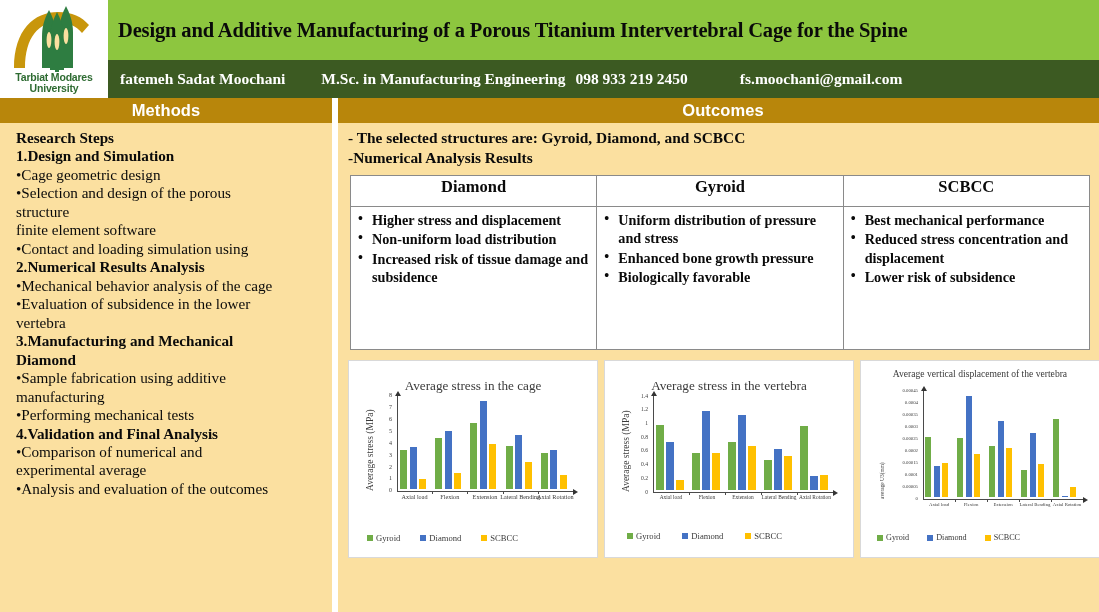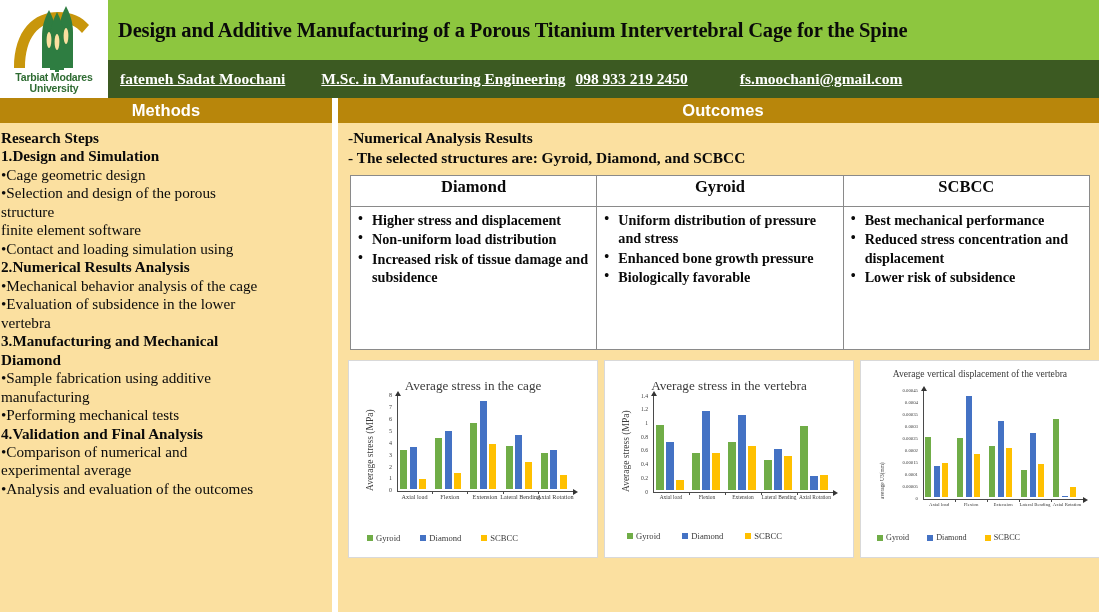--- a/index.html
+++ b/index.html
@@ -12,37 +12,37 @@
             display:flex;flex-direction:column;align-items:center;justify-content:flex-start;}
   .logo-art{width:96px;height:70px;margin-top:2px;}
   .logo-txt{font-family:"Liberation Sans",sans-serif;font-size:10.5px;font-weight:bold;
             color:#2e6b32;line-height:1.02;text-align:center;width:104px;letter-spacing:-0.2px;}
   .hdr-right{flex:1;display:flex;flex-direction:column;}
   .title-bar{height:60px;background:#8DC63F;display:flex;align-items:center;}
   .title-txt{font-family:"Liberation Serif",serif;font-weight:bold;font-size:20.5px;color:#0a0a0a;
              padding-left:10px;white-space:nowrap;letter-spacing:-0.15px;}
   .contact-bar{height:38px;background:#3C5A22;display:flex;align-items:center;color:#ffffff;
                font-family:"Liberation Serif",serif;font-weight:bold;font-size:15.5px;}
-  .contact-bar span{white-space:nowrap;text-decoration:underline;}
+  .contact-bar span{white-space:nowrap;}
   .c-name{padding-left:12px;}
   .c-deg{padding-left:36px;}
   .c-phone{padding-left:10px;}
   .c-mail{padding-left:52px;}
 
   
   .cols{display:flex;width:1099px;height:514px;background:#ffffff;}
   .col-left{width:332px;flex:0 0 332px;display:flex;flex-direction:column;}
   .gap{width:6px;flex:0 0 6px;background:#ffffff;}
   .col-right{flex:1;display:flex;flex-direction:column;}
 
   .sect-bar{height:25px;background:#B8860B;display:flex;align-items:center;justify-content:center;}
   .sect-bar .lbl{font-family:"Liberation Sans",sans-serif;font-weight:bold;font-size:16.5px;color:#ffffff;
                  letter-spacing:0.1px;}
 
-  .panel{flex:1;background:#FBE0A0;padding:6px 6px 4px 1px;box-sizing:border-box;}
+  .panel{flex:1;background:#FBE0A0;padding:6px 6px 4px 16px;box-sizing:border-box;}
 
   .m-list{font-family:"Liberation Serif",serif;font-size:15.2px;color:#0a0a0a;line-height:1.215;}
   .m-list .h{font-weight:bold;}
   .m-list .b{font-weight:normal;}
 
   
   .out-panel{flex:1;background:#FBE0A0;padding:5px 8px 6px 10px;box-sizing:border-box;
              display:flex;flex-direction:column;}
   .out-lead{font-family:"Liberation Serif",serif;font-weight:bold;font-size:15.4px;color:#0a0a0a;
             line-height:1.30;margin-bottom:7px;}
@@ -163,22 +163,22 @@
 
     <div class="gap"></div>
 
     <div class="col-right">
       <div class="sect-bar">
         <span class="lbl">Outcomes</span>
       </div>
       <div class="out-panel">
 
         <div class="out-lead">
+          <div>- The selected structures are: Gyroid, Diamond, and SCBCC</div>
           <div>-Numerical Analysis Results</div>
-          <div>- The selected structures are: Gyroid, Diamond, and SCBCC</div>
         </div>
 
         <table class="cmp-table">
           <thead>
             <tr>
               <th>Diamond</th>
               <th>Gyroid</th>
               <th>SCBCC</th>
             </tr>
           </thead>

